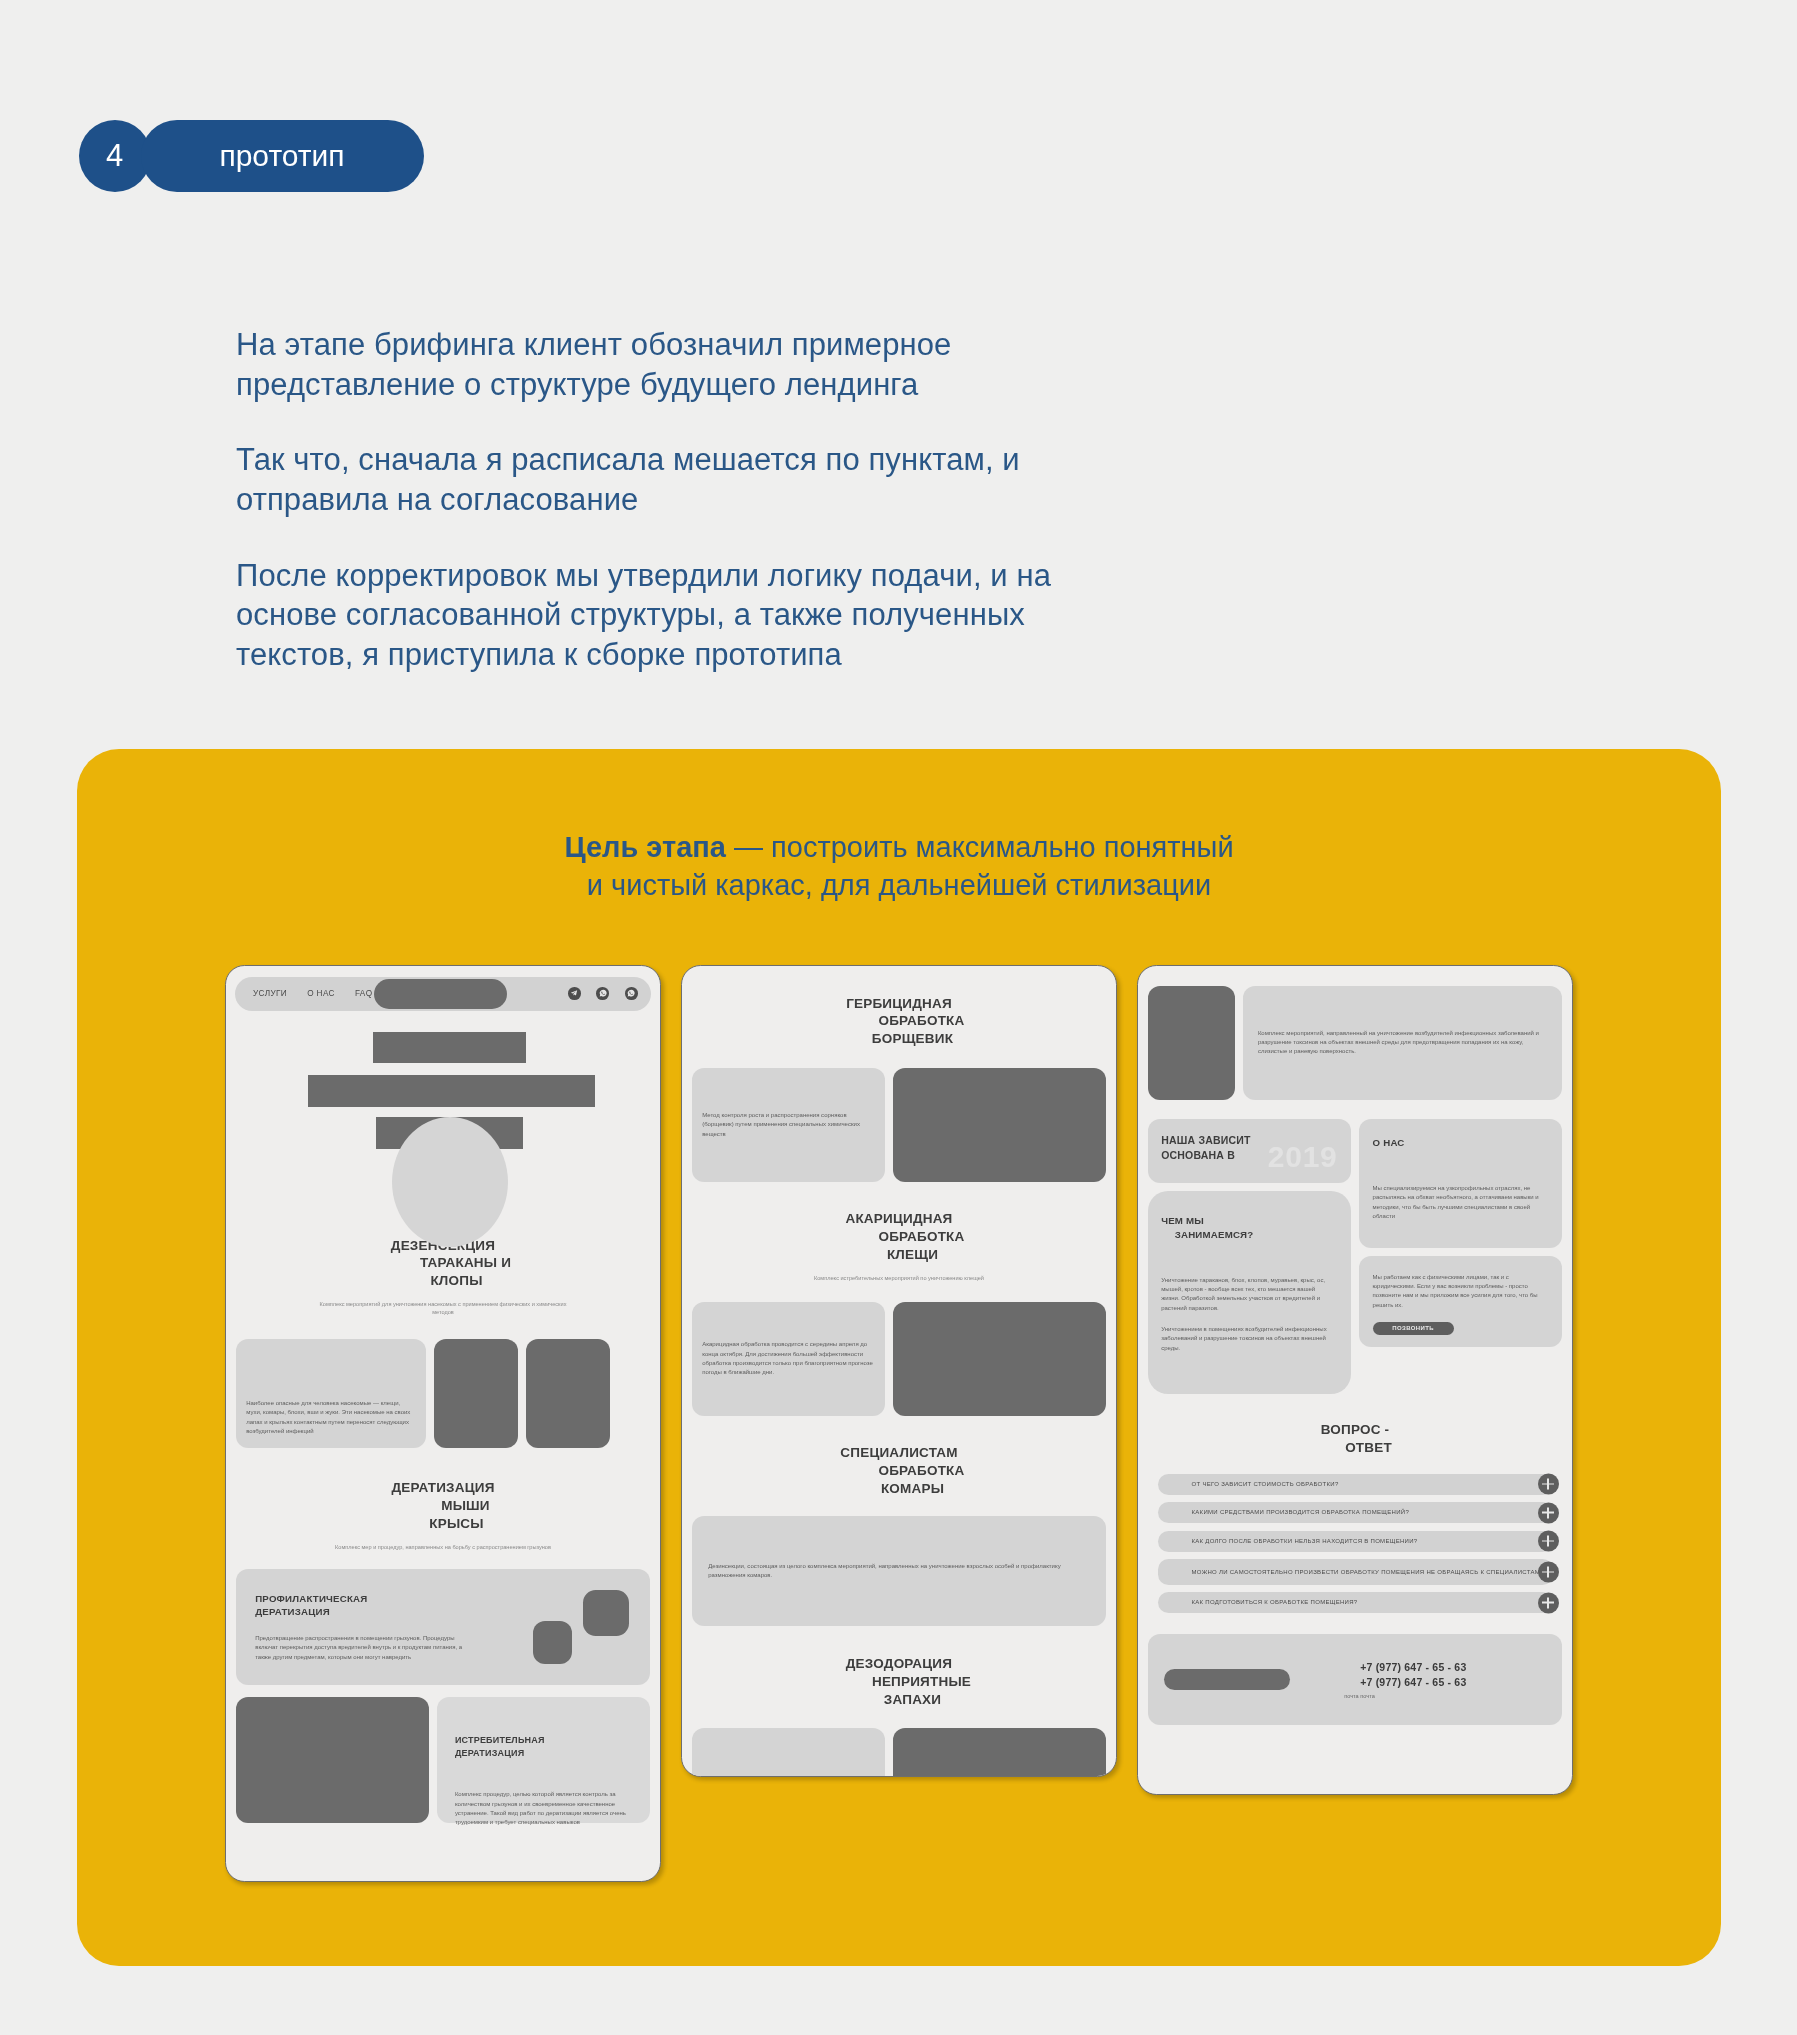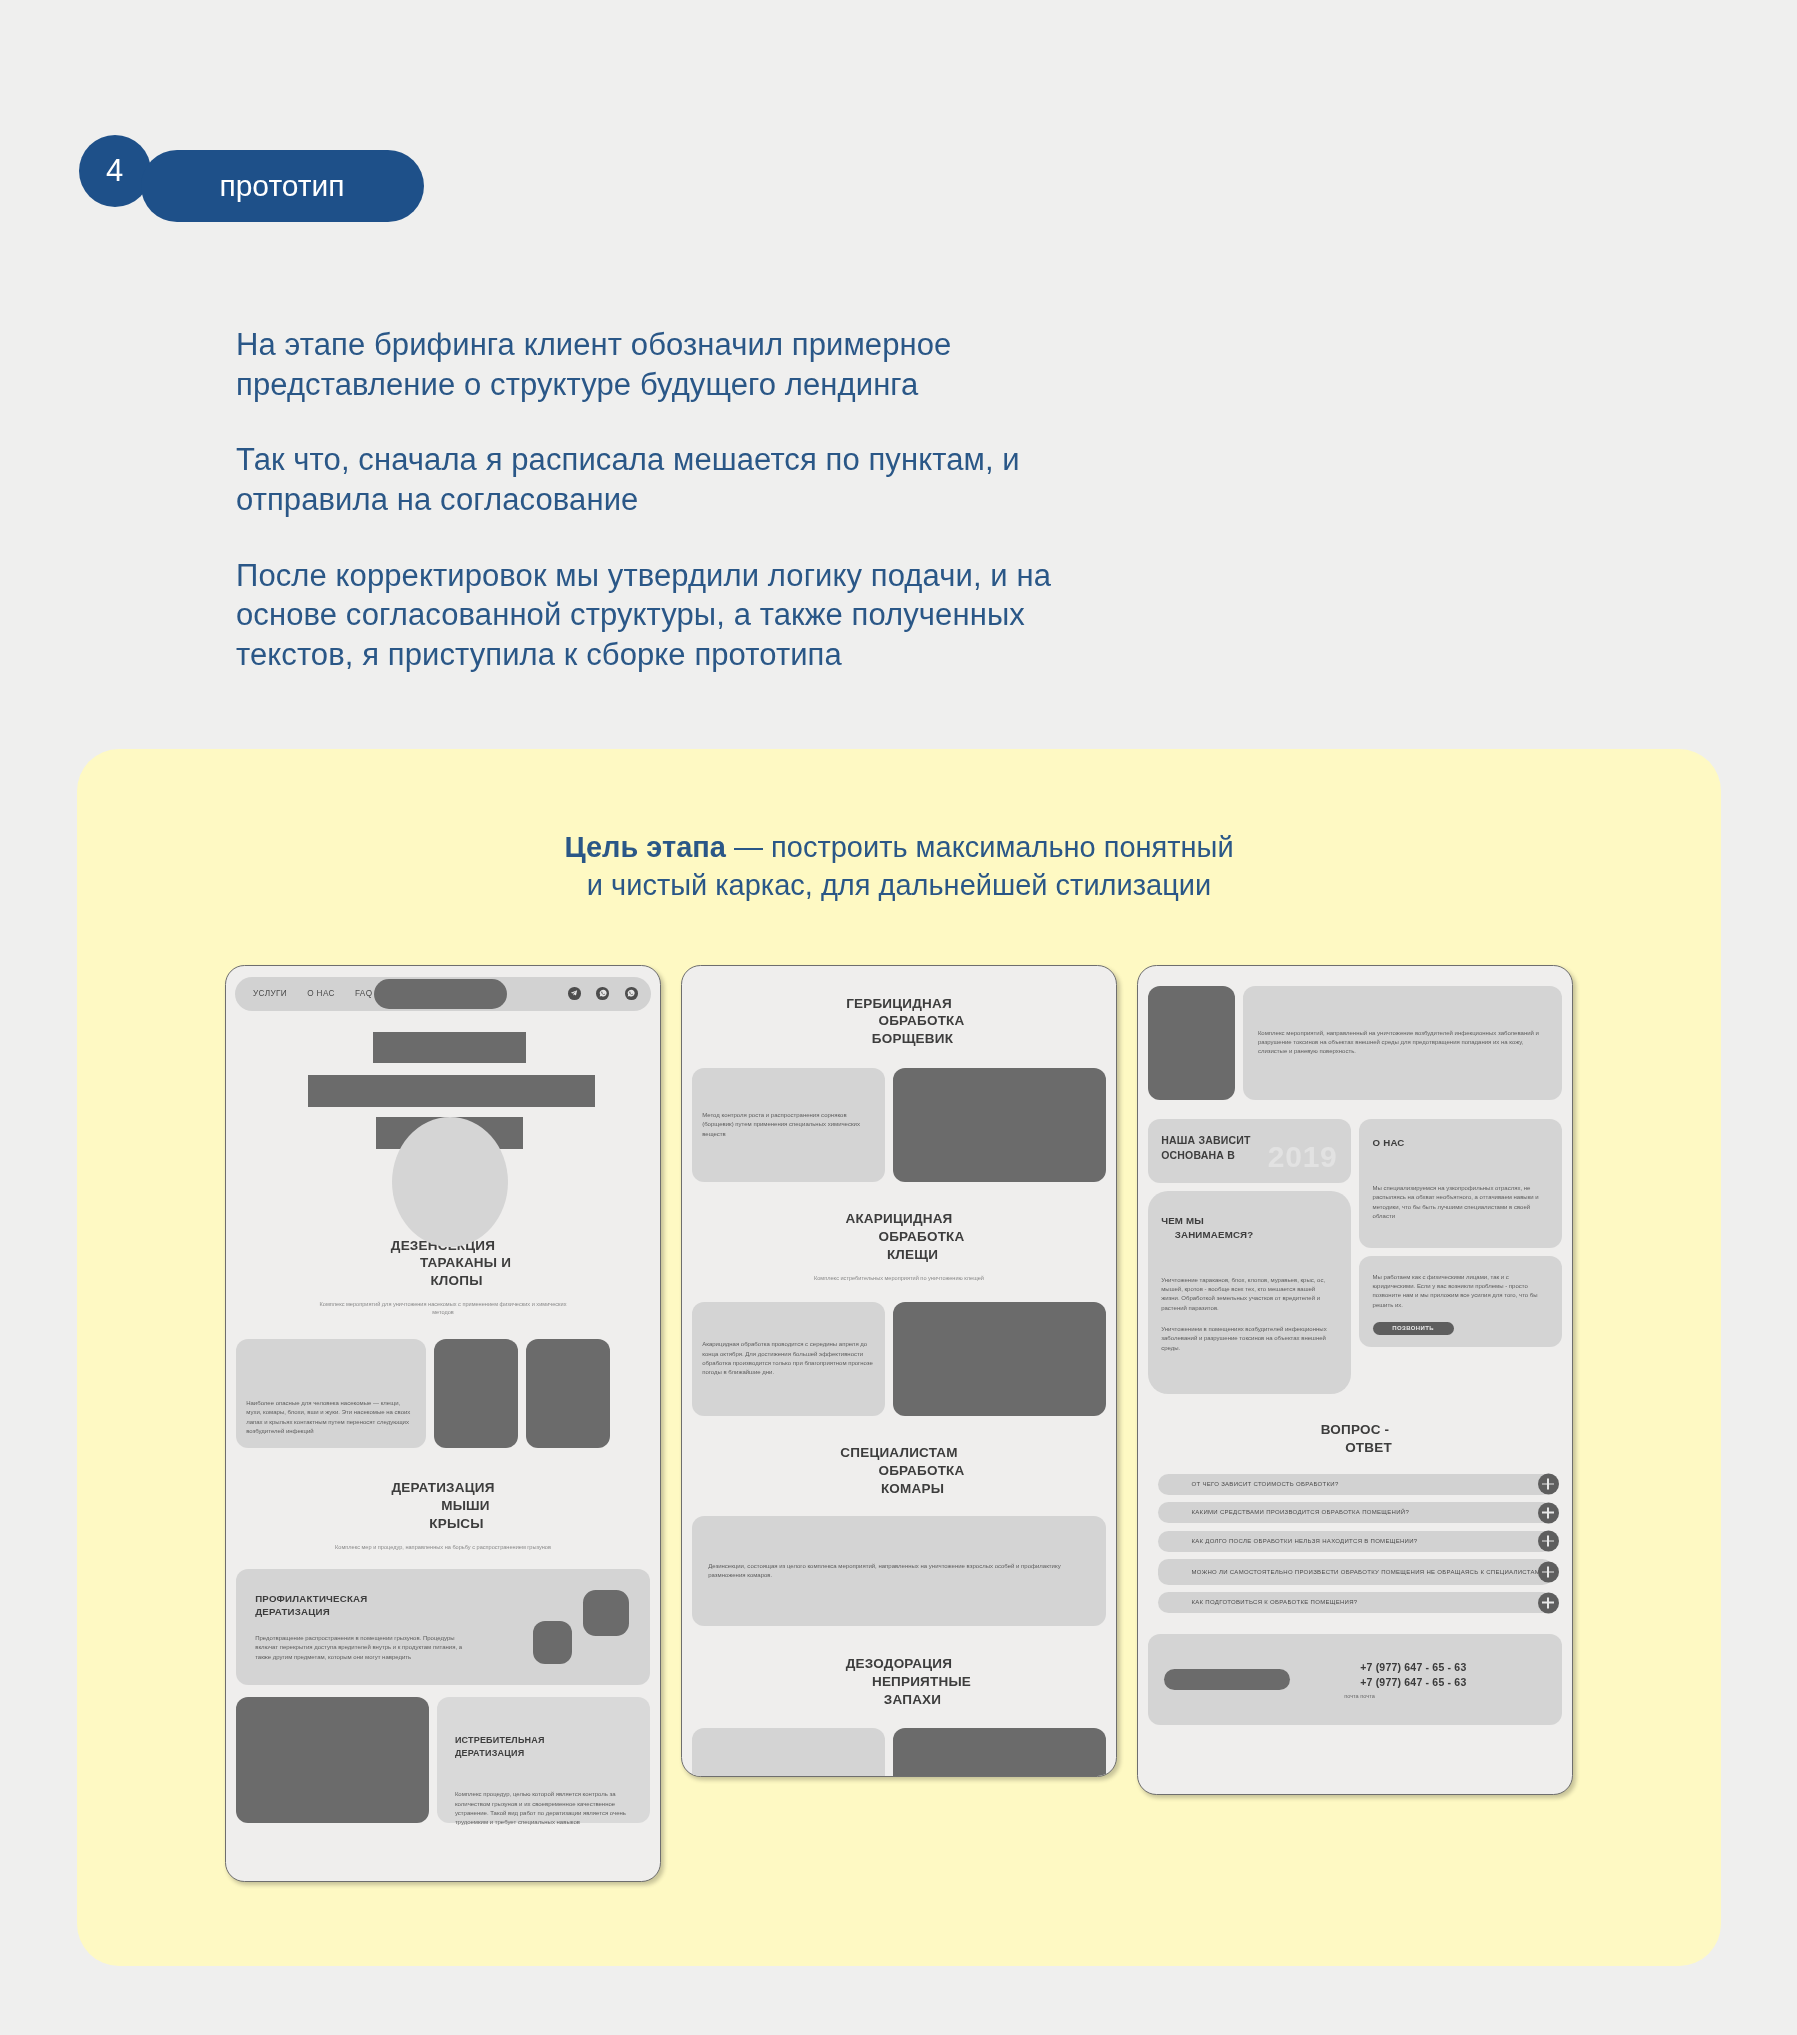--- a/index.html
+++ b/index.html
@@ -17,35 +17,35 @@
     background:#1e5089;color:#fff;
     display:flex;align-items:center;justify-content:center;
     font-size:31px;letter-spacing:0.7px;
   }
   .badge-pill{
     margin-left:-10.5px;
     height:72px;min-width:217px;
     border-radius:36px;
     background:#1e5089;color:#fff;
     display:flex;align-items:center;justify-content:center;
-    font-size:30px;padding:0 33px;margin-top:30px;
+    font-size:30px;padding:0 33px;
   }
   
   .intro{position:absolute;left:236px;top:325px;width:869px;color:#2a5787;}
   .intro p{
     margin:0 0 36px 0;
     font-size:31px;line-height:1.28;
     letter-spacing:0.1px;
   }
   .intro p:last-child{margin-bottom:0;}
   
   .showcase{
     position:absolute;left:77px;top:749px;
     width:1644px;height:1217px;
-    background:#fef9c3;border-radius:42px;
+    background:#eab308;border-radius:42px;
   }
   .showcase-title{
     position:absolute;left:0;right:0;top:79px;
     text-align:center;color:#2a5787;
     font-size:29px;line-height:1.32;
   }
   .showcase-title b{font-weight:bold;}
   
   .frames{
     position:absolute;left:0;right:0;top:216px;

